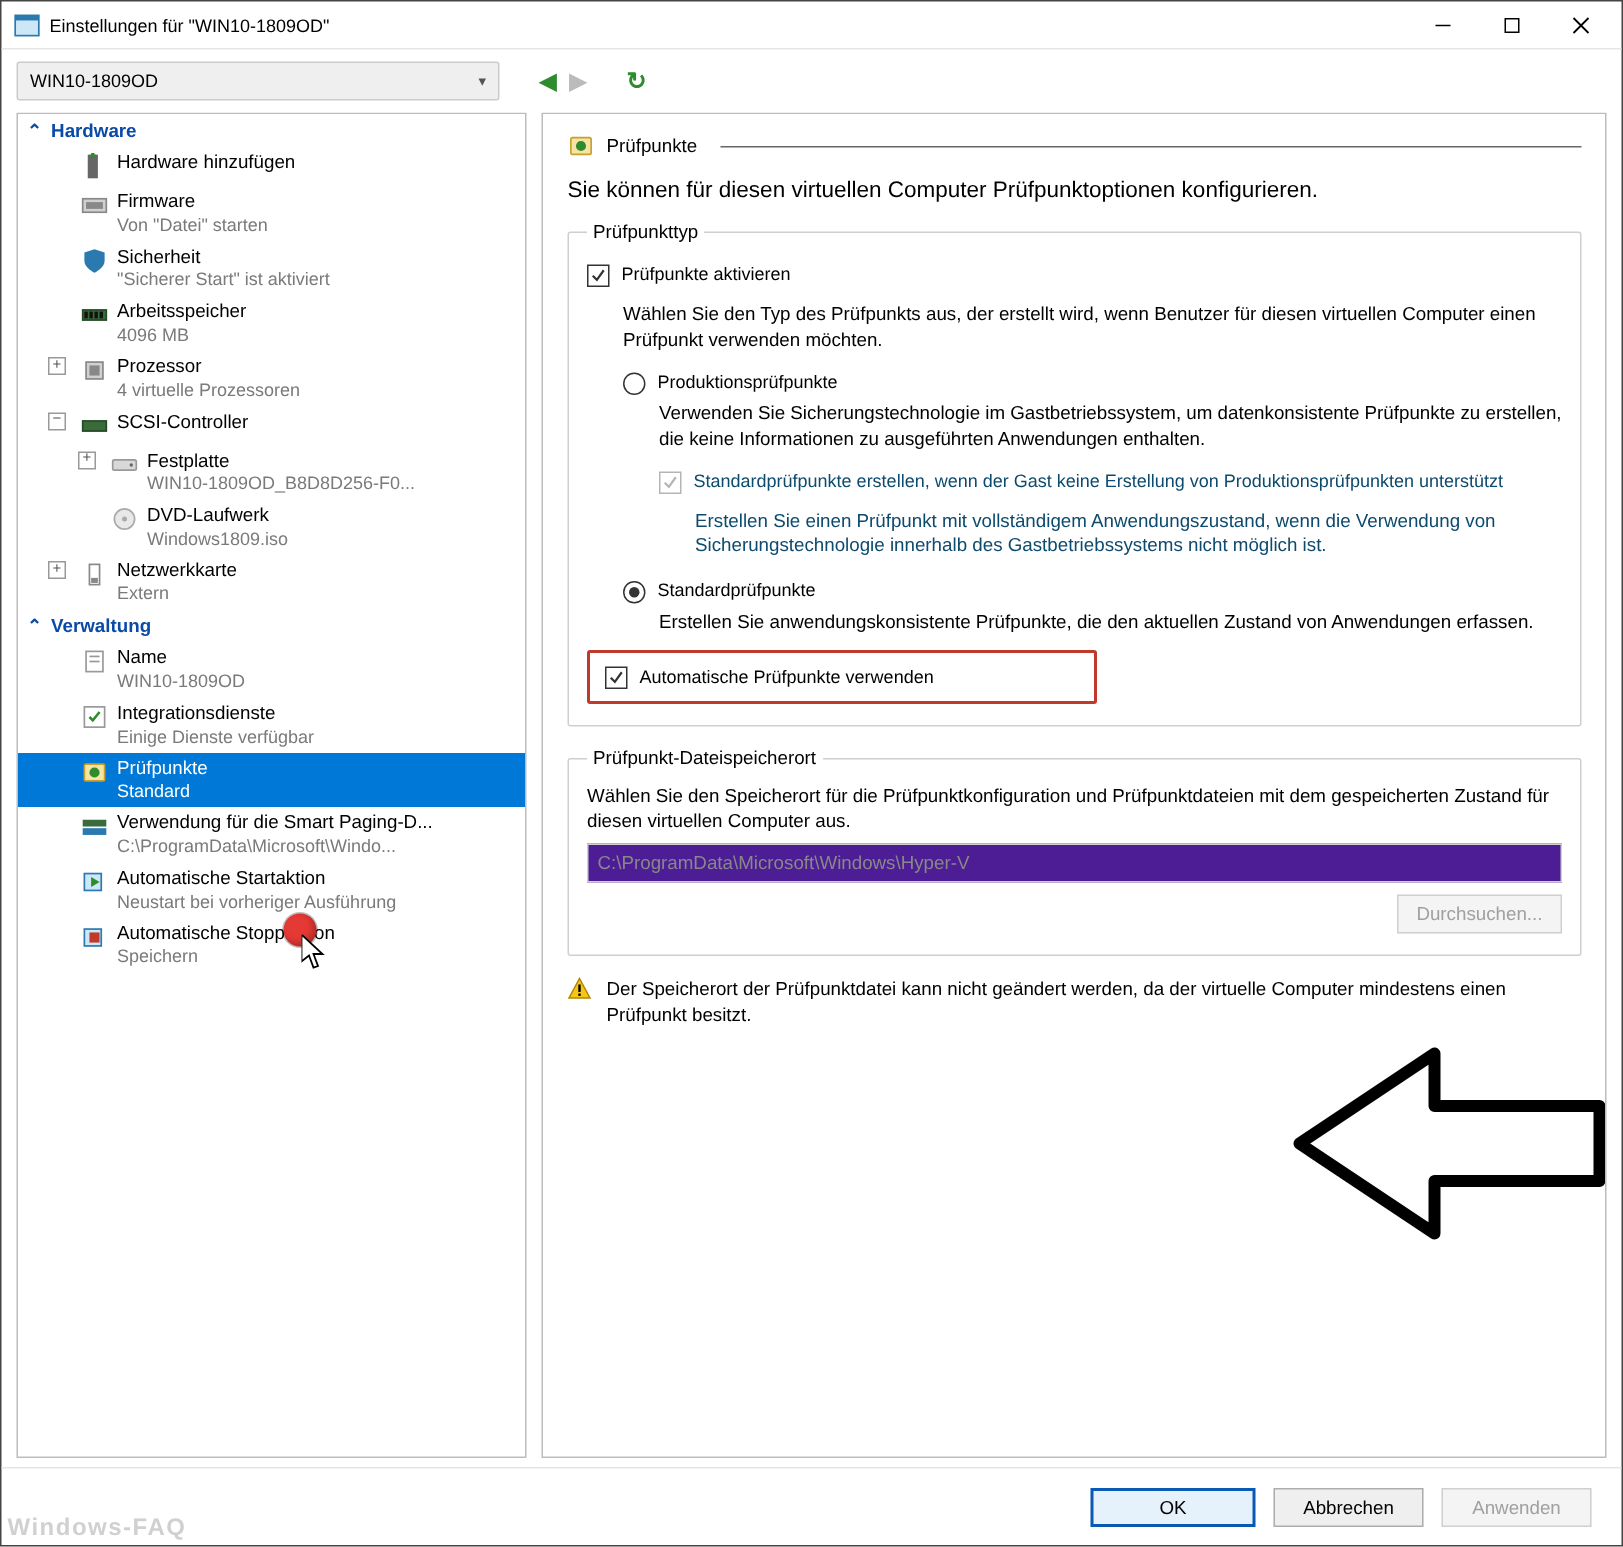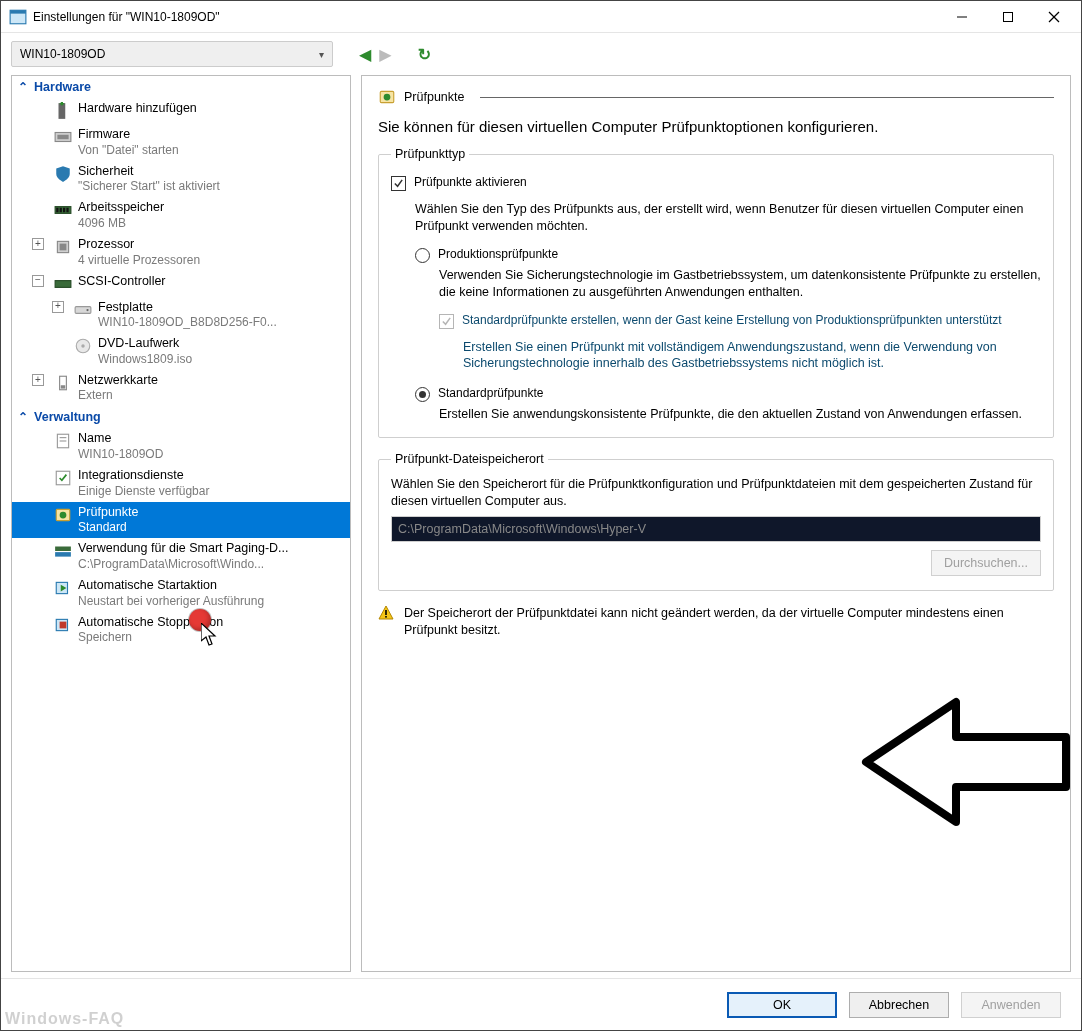--- a/index.html
+++ b/index.html
@@ -46,21 +46,21 @@
   .check, .radio { width: 15px; height: 15px; border: 1px solid #333; display: inline-flex; align-items: center; justify-content: center; background: #fff; flex-shrink:0; margin-top:1px; }
   .radio { border-radius: 50%; }
   .radio .dot { width: 7px; height: 7px; border-radius: 50%; background: #333; }
   .check svg { width: 11px; height: 11px; }
   .check.disabled { border-color: #b5b5b5; }
   .check.disabled svg path { stroke: #b5b5b5; }
   .muted { color: #0c4a6e; }
   .indent1 { margin-left: 24px; }
   .desc { font-size: 12.5px; line-height: 1.35; }
   .highlight-box { border: 2.5px solid #c0392b; padding: 8px 10px; border-radius: 2px; display: inline-flex; align-items: center; gap: 8px; margin-top: 10px; position: relative; width: 340px; }
-  .path-input { width: 100%; height: 26px; border: 1px solid #cfcfcf; background: #0f172a; color: #888; padding: 0 6px; font-size: 12.5px; display:flex; align-items:center; margin-top:6px; }
+  .path-input { width: 100%; height: 26px; border: 1px solid #cfcfcf; background: #4c1d95; color: #888; padding: 0 6px; font-size: 12.5px; display:flex; align-items:center; margin-top:6px; }
   .browse-row { display:flex; justify-content:flex-end; margin-top:8px; }
   .btn { min-width: 100px; height: 26px; border: 1px solid #adadad; background: #efefef; font-size: 12.5px; display:inline-flex; align-items:center; justify-content:center; padding: 0 12px; }
   .btn.disabled { color: #a0a0a0; border-color: #d0d0d0; background: #f4f4f4; }
   .warning-row { display:flex; gap:10px; margin-top:14px; font-size:12.5px; line-height:1.35; }
   .warning-icon { width:16px; height:16px; flex-shrink:0; }
   .footer { height: 52px; border-top: 1px solid #e5e5e5; display:flex; align-items:center; justify-content:flex-end; gap:12px; padding: 0 20px; }
   .footer .btn.primary { border: 2px solid #0a5ab4; background:#e5f1fb; min-width:110px; }
   .arrow-annot { position:absolute; right: -6px; top: 616px; pointer-events:none; }
   .red-dot { position:absolute; width:22px; height:22px; border-radius:50%; background:#e53935; box-shadow: inset -2px -2px 4px rgba(0,0,0,.25), 0 0 0 1px rgba(0,0,0,.25); left: 188px; top: 608px; pointer-events:none; }
   .cursor-annot { position:absolute; left:200px; top:622px; pointer-events:none; }
@@ -370,20 +370,28 @@
         <div class="desc muted" style="margin-left:72px; margin-top:10px">Erstellen Sie einen Prüfpunkt mit vollständigem Anwendungszustand, wenn die Verwendung von Sicherungstechnologie innerhalb des Gastbetriebssystems nicht möglich ist.</div>
 
         <div class="row indent1" style="margin-top:14px">
           <span class="radio">
               <span class="dot"></span>
             </span>
           <span>Standardprüfpunkte</span>
         </div>
         <div class="desc" style="margin-left:48px; margin-top:4px">Erstellen Sie anwendungskonsistente Prüfpunkte, die den aktuellen Zustand von Anwendungen erfassen.</div>
 
+        <div class="highlight-box">
+          <span class="check">
+              <svg viewBox="0 0 12 12">
+                <path d="M2 6 L5 9 L10 2" fill="none" stroke="#333" stroke-width="1.6"></path>
+              </svg>
+            </span>
+          <span>Automatische Prüfpunkte verwenden</span>
+        </div>
       </fieldset>
 
       <fieldset class="group">
         <legend>Prüfpunkt-Dateispeicherort</legend>
         <div class="desc">Wählen Sie den Speicherort für die Prüfpunktkonfiguration und Prüfpunktdateien mit dem gespeicherten Zustand für diesen virtuellen Computer aus.</div>
         <div class="path-input">
             <span>C:\ProgramData\Microsoft\Windows\Hyper-V</span>
           </div>
         <div class="browse-row">
           <span class="btn disabled">Durchsuchen...</span>

